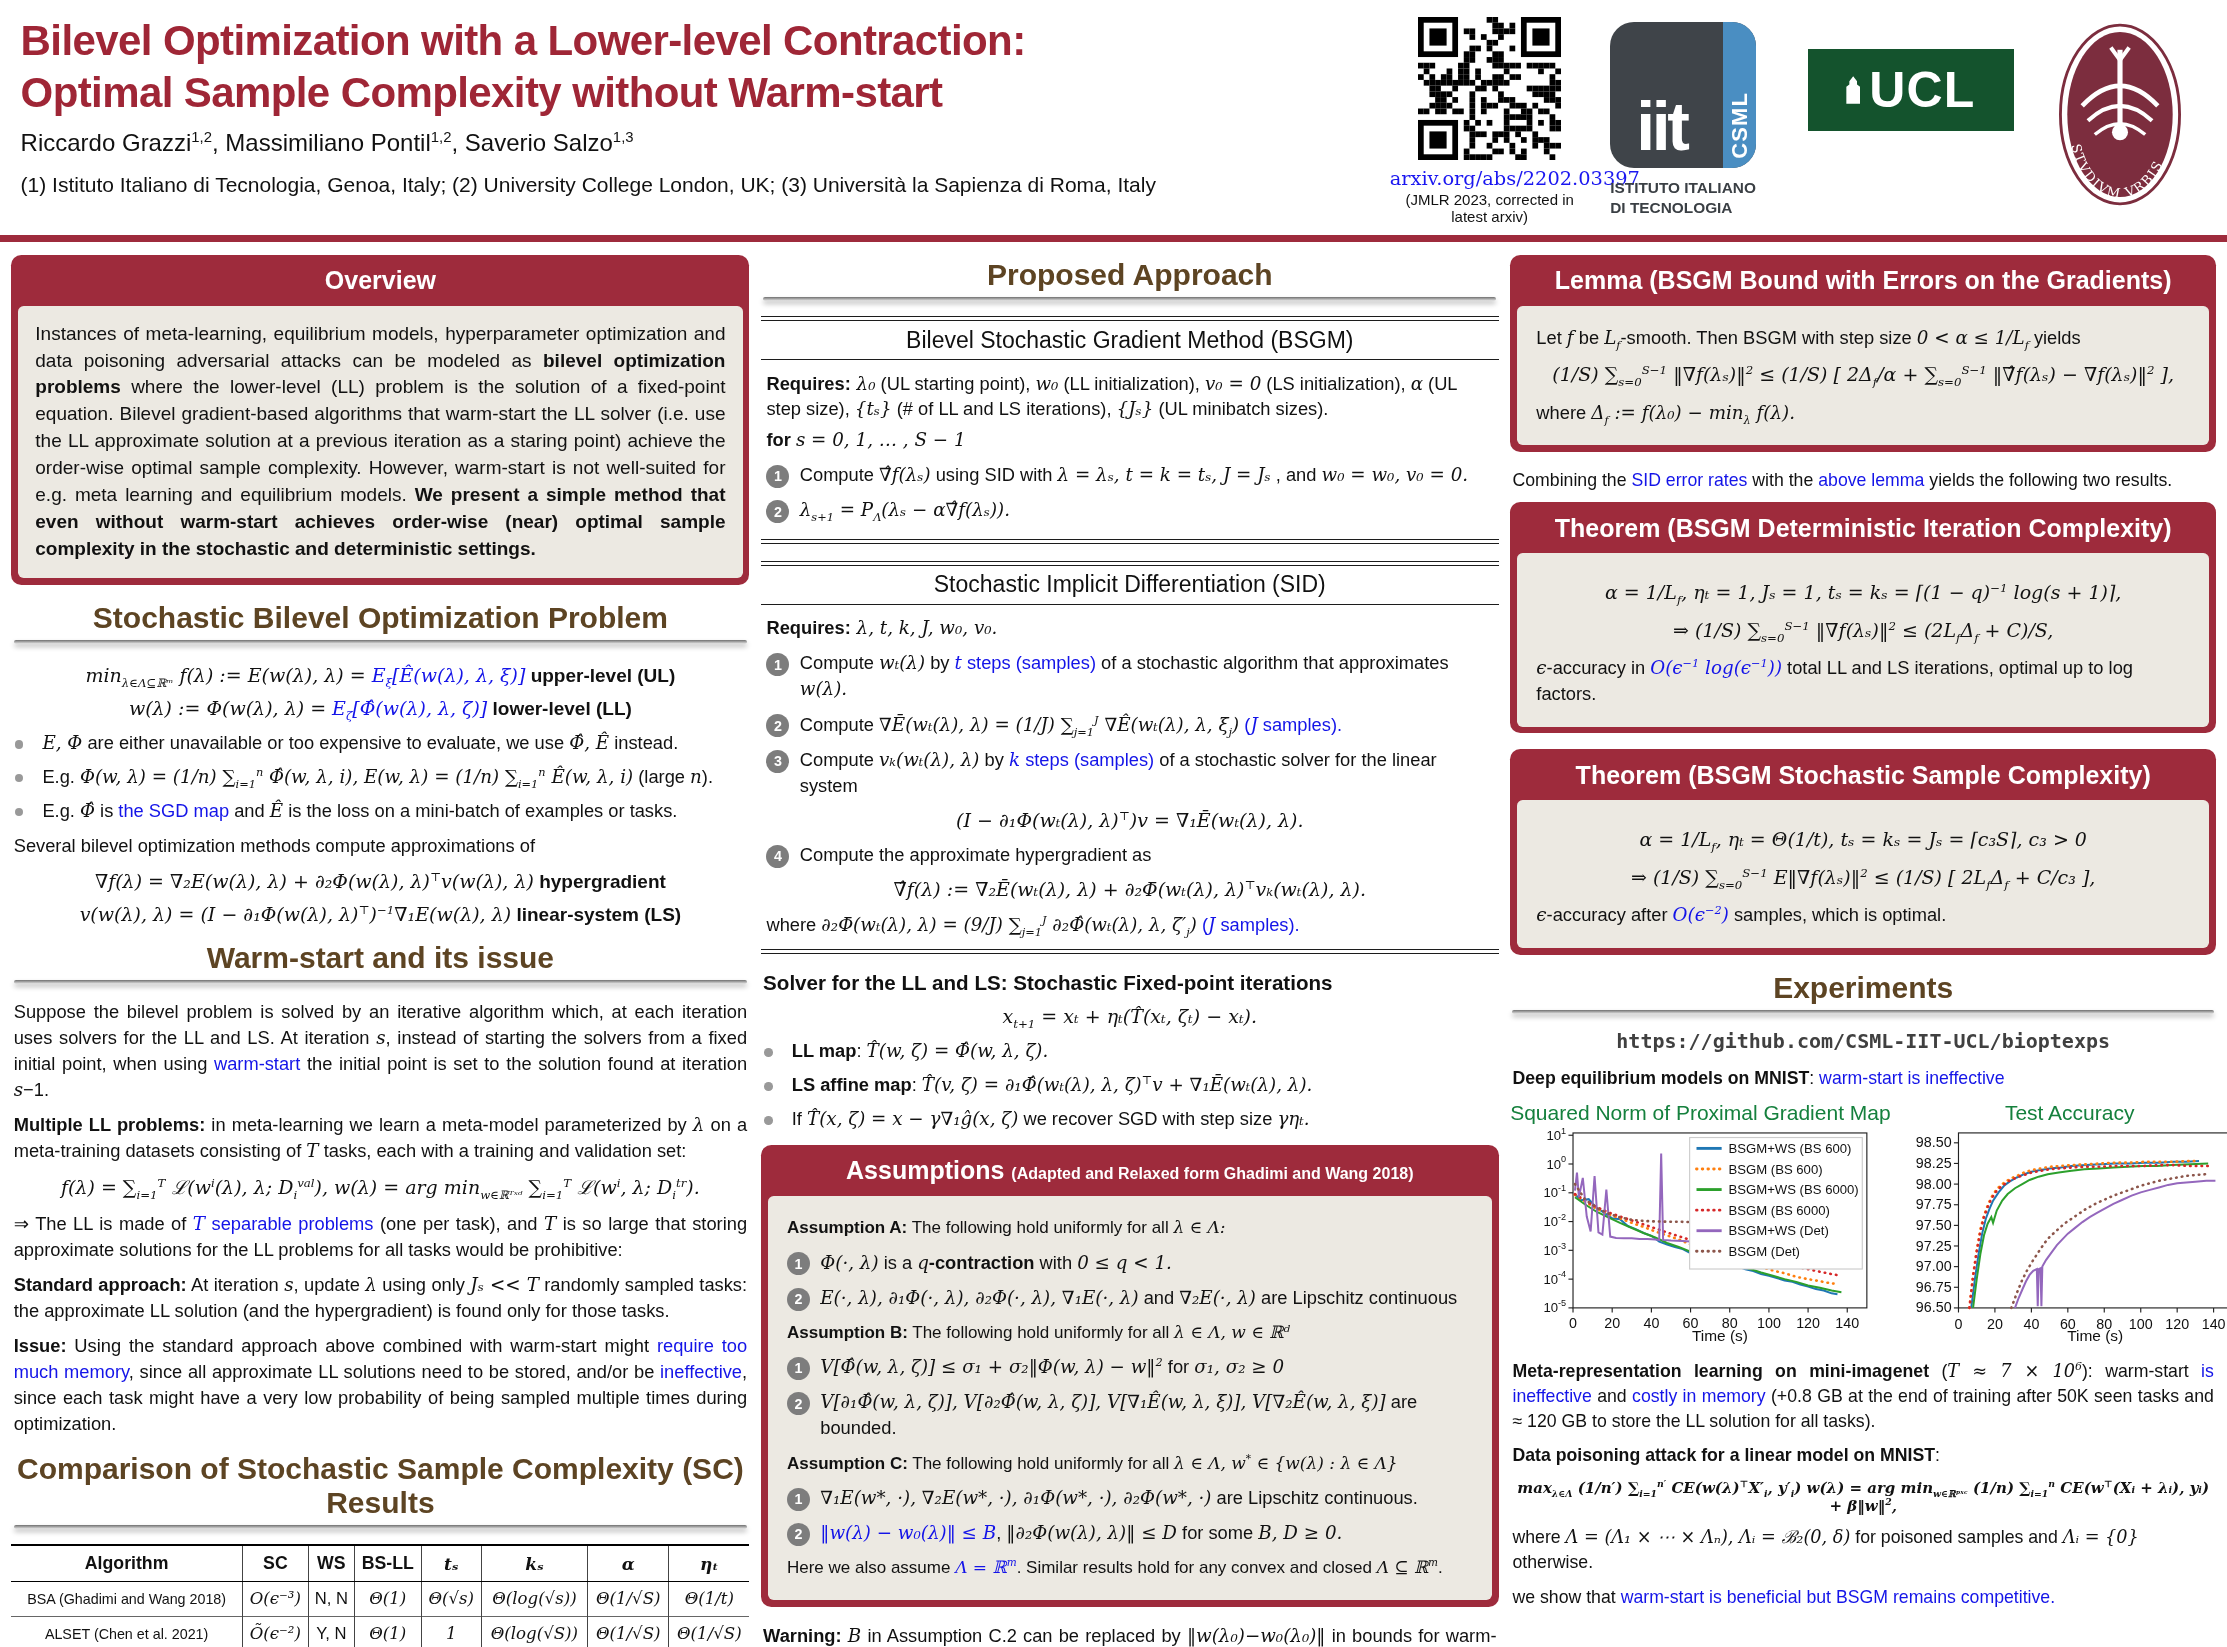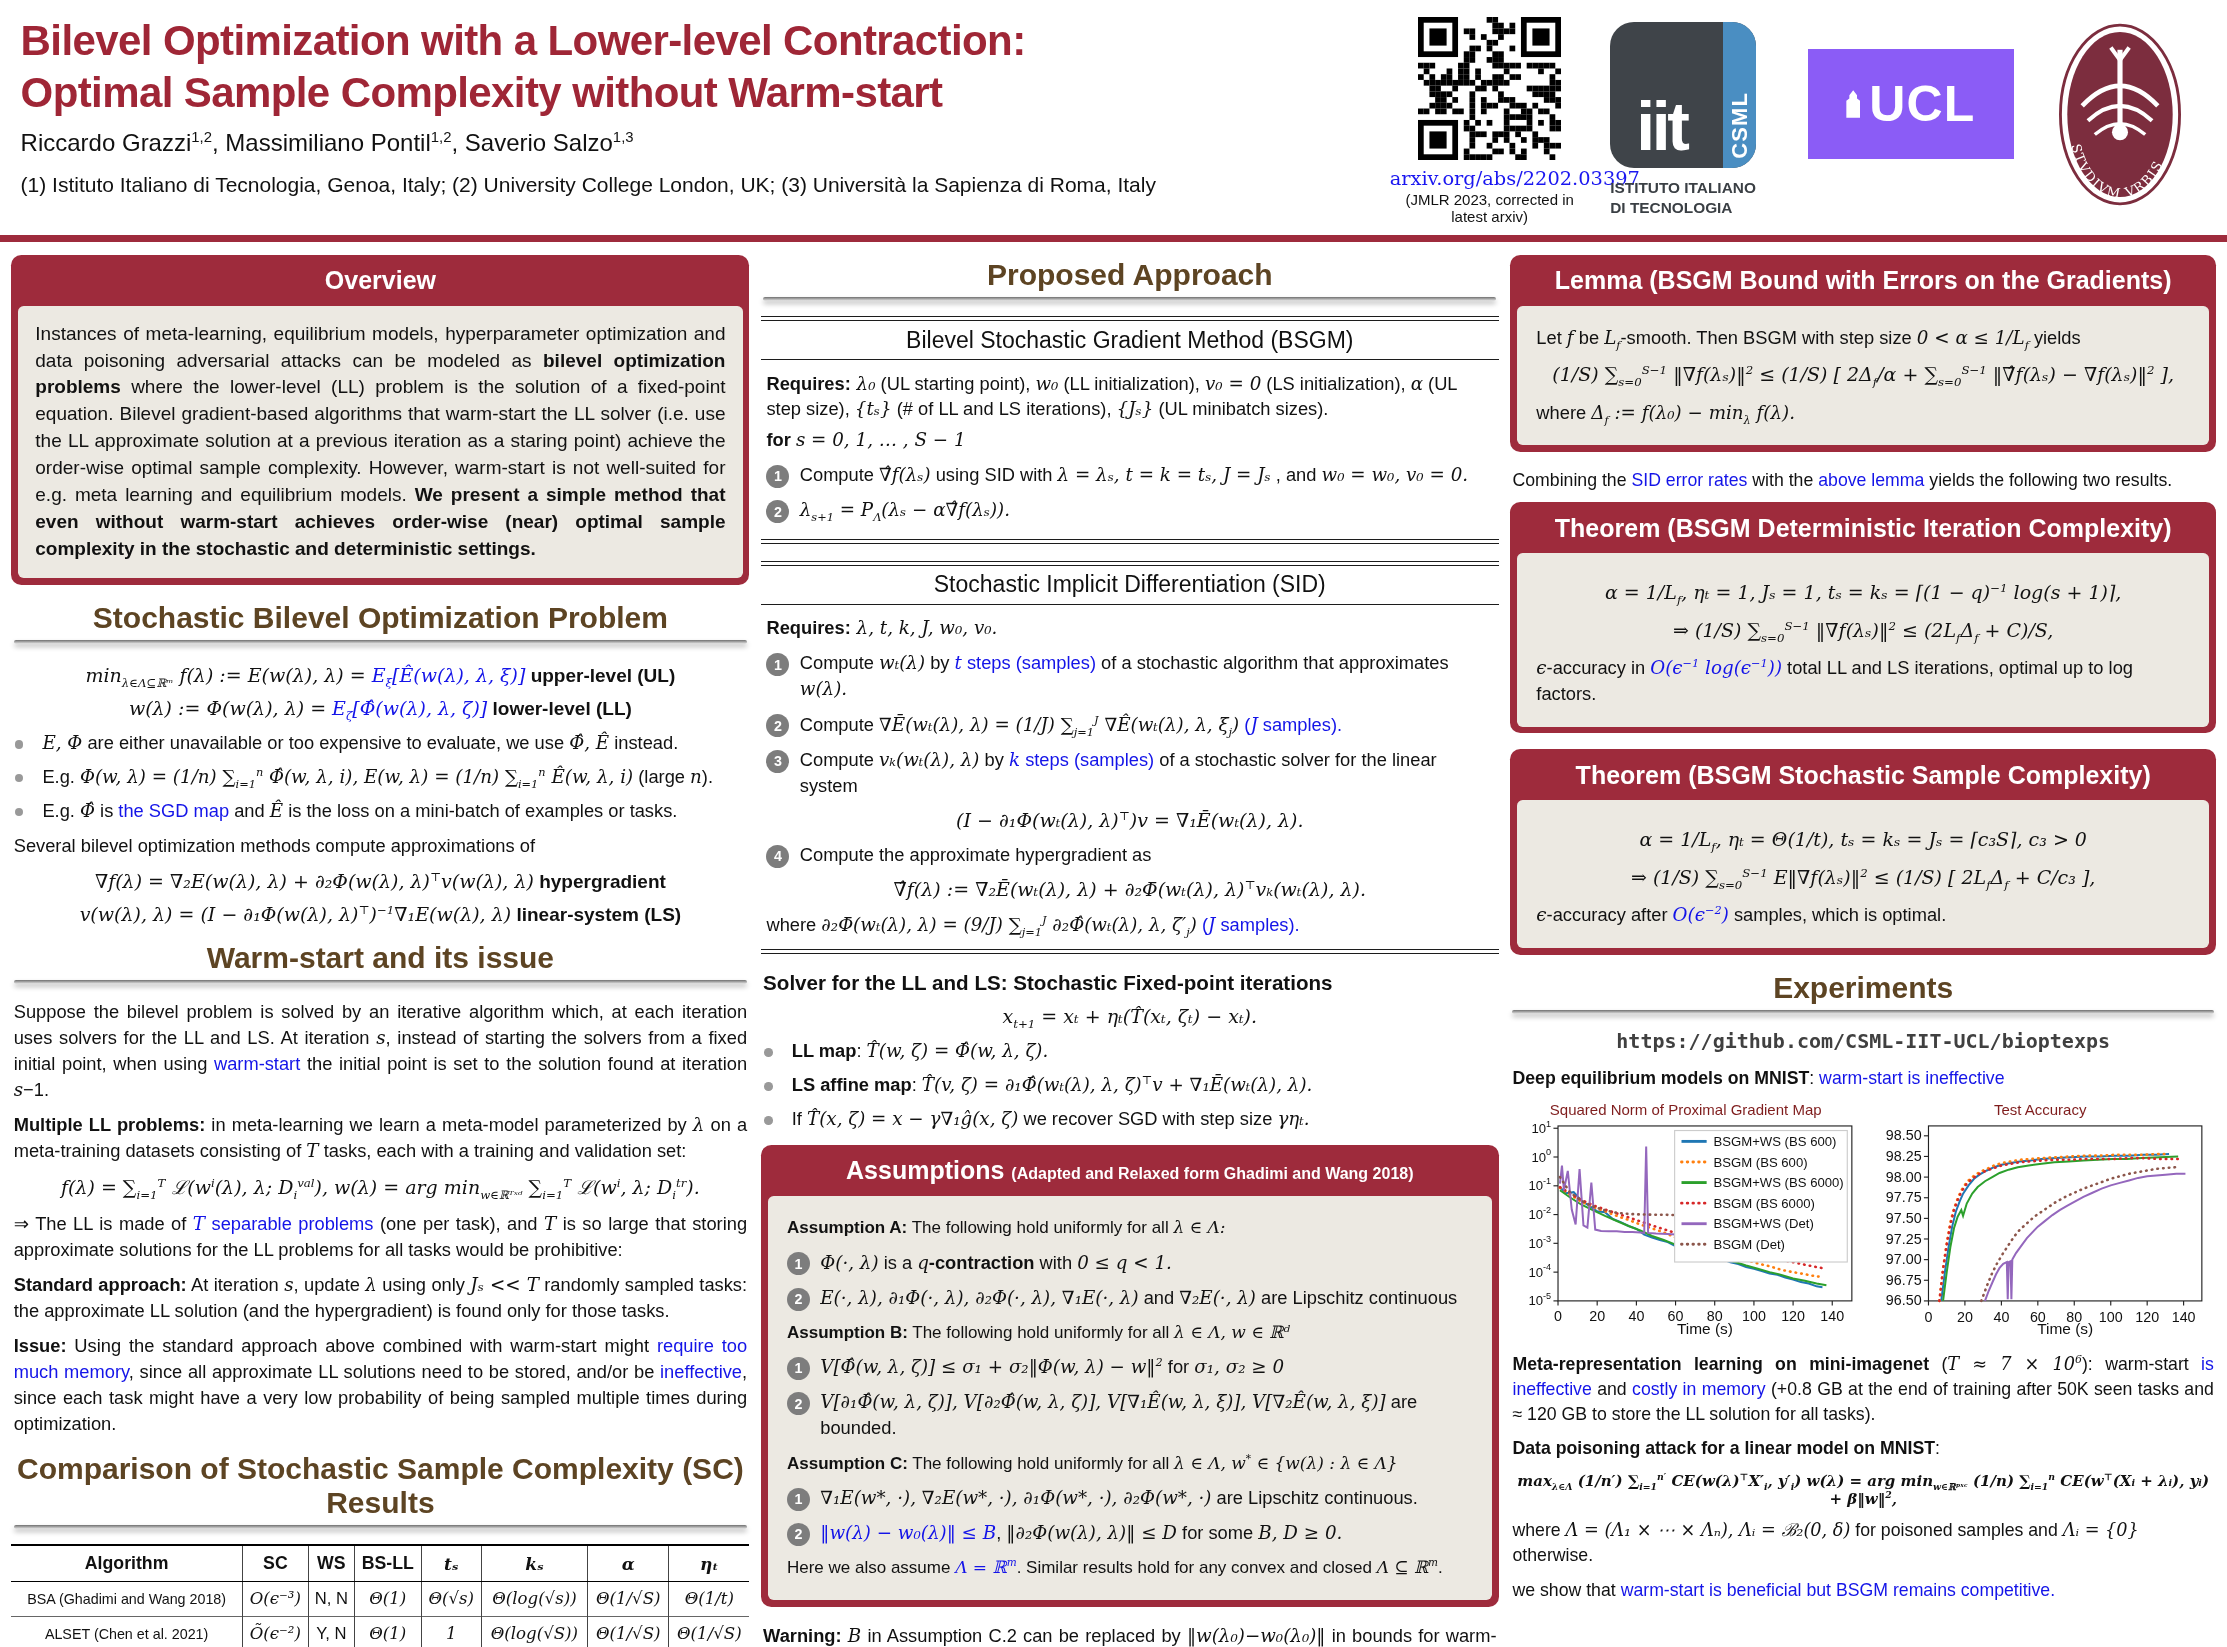--- a/index.html
+++ b/index.html
@@ -21,21 +21,21 @@
   .qrcol{flex:none;width:200px;text-align:center;margin-top:2.3px}
   .arxiv{display:block;color:#1a16f0;font-size:19.4px;margin-top:4.6px;text-decoration:none;font-family:"DejaVu Serif",serif}
   .arxnote{font-size:15px;margin-top:1.1px}
   .iitcol{flex:none;width:177px;margin-top:6.9px}
   .iit-badge{position:relative;width:146px;height:146px;background:#3f4449;border-radius:24px}
   .iit-txt{position:absolute;left:26px;bottom:3.4px;color:#fff;font-weight:700;font-size:68px;letter-spacing:-3.4px}
   .iit-strip{position:absolute;right:0;top:0;bottom:0;width:33px;background:#4a8ec2;border-radius:0 24px 24px 0;display:flex;align-items:flex-end;justify-content:center;padding-bottom:9.2px}
   .iit-strip span{writing-mode:vertical-rl;transform:rotate(180deg);color:#fff;font-weight:700;font-size:22px;letter-spacing:1.1px}
   .iit-sub{margin-top:10.3px;font-weight:700;color:#3a3f44;font-size:15.4px;line-height:1.3}
   .uclcol{flex:none;margin-top:34px}
-  .ucl-badge{background:#8b5cf6;width:206px;height:110px;display:flex;align-items:center;justify-content:center;gap:9.2px}
+  .ucl-badge{background:#14532d;width:206px;height:82px;display:flex;align-items:center;justify-content:center;gap:9.2px}
   .dome{width:13.7px;height:27.5px;background:#fff;clip-path:polygon(50% 0,78% 18%,78% 30%,100% 38%,100% 100%,0 100%,0 38%,22% 30%,22% 18%)}
   .ucl-badge .ucl-t{color:#fff;font-weight:700;font-size:50px;letter-spacing:1.1px}
   .sapcol{flex:none;margin-top:4.6px}
   .hrule{height:6.9px;background:#9e2b3c;margin-top:8px}
   
   .cols{display:flex;gap:11.4px;padding:12.6px 11.4px 15px;align-items:flex-start}
   .col{flex:none}
   .colL{width:738px}.colM{width:738px}.colR{width:706px}
   .sect{text-align:center;color:#5d4423;font-weight:700;font-size:30px;margin:15px 4.6px 4.6px;line-height:1.15}
   .srule{height:4px;border-radius:2.3px;margin:0 2.3px 15px;background:linear-gradient(to bottom,#6f6f6f,#e9e9e9);box-shadow:0 2.9px 5.1px rgba(0,0,0,.25)}
@@ -61,21 +61,21 @@
   .comp-table th,.comp-table td{border-left:1.1px solid #444;text-align:center;padding:6.9px 3.4px}
   .comp-table th:first-child,.comp-table td:first-child{border-left:none}
   .comp-table thead th{border-bottom:1.7px solid #000;font-size:17.7px}
   .comp-table thead th.mh{font-weight:700;font-size:17px}
   .comp-table tbody tr+tr td{border-top:1.1px solid #666}
   .algn{font-size:14.3px}
   
   .github{display:block;text-align:center;font-family:"DejaVu Sans Mono",monospace;font-weight:700;font-size:20px;color:#404040;margin:8px 0 13.7px;text-decoration:none}
   .plots{display:flex;gap:8px;margin:3.4px 0 2.3px}
   .plot{flex:none;text-align:center}
-  .plot figcaption{font-size:15px;margin-bottom:1.1px;color:#7f1d1d}
+  .plot figcaption{font-size:21px;margin-bottom:1.1px;color:#15803d}
   .colR .para{font-size:17.7px}
 </style>
 </head>
 <body>
 
 <div class="poster">
 
   <header class="header">
     <div class="h-left">
       <h1 class="title">

